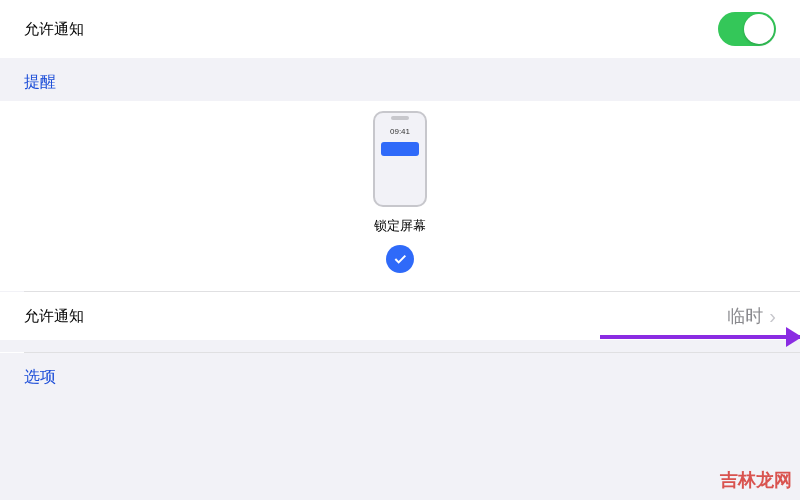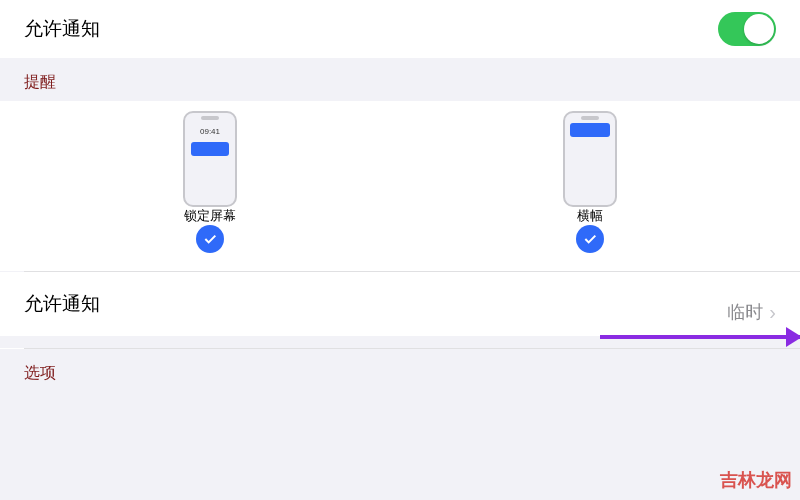--- a/index.html
+++ b/index.html
@@ -15,27 +15,27 @@
     .section-white {
       background: #fff;
     }
     .row {
       display: flex;
       align-items: center;
       justify-content: space-between;
       padding: 12px 24px;
     }
     .row-label {
-      font-size: 19px;
+      font-size: 15px;
       color: #000;
     }
     .section-header {
       padding: 14px 24px 8px 24px;
       font-size: 16px;
-      color: #7f1d1d;
+      color: #1d4ed8;
     }
     .toggle {
       position: relative;
       width: 58px;
       height: 34px;
       border-radius: 17px;
       background: #e9e9eb;
       flex-shrink: 0;
     }
     .toggle.on { background: #34c759; }
@@ -53,20 +53,21 @@
     .alert-options {
       display: flex;
       justify-content: space-around;
       padding: 10px 20px 18px 20px;
       background: #fff;
     }
     .alert-option {
       display: flex;
       flex-direction: column;
       align-items: center;
+      gap: 10px;
     }
     .phone-mock {
       width: 54px;
       height: 96px;
       border: 2px solid #c7c7cc;
       border-radius: 10px;
       background: #f2f2f7;
       position: relative;
       overflow: hidden;
     }
@@ -105,21 +106,20 @@
       align-items: center;
       justify-content: center;
     }
     .check-circle svg { width: 16px; height: 16px; }
     .row-value {
       color: #8a8a8e;
       font-size: 18px;
       display: flex;
       align-items: center;
       gap: 6px;
-      margin-top: 16px;
     }
     .chevron {
       color: #c7c7cc;
       font-size: 20px;
       line-height: 1;
     }
     .divider {
       height: 1px;
       background: #e0e0e2;
       margin-left: 24px;
@@ -175,32 +175,20 @@
     </div>
     <span class="option-label">锁定屏幕</span>
     <div class="check-circle">
       <svg viewBox="0 0 24 24" fill="none" stroke="#fff" stroke-width="3">
           <path d="M5 12l5 5L20 7"></path>
         </svg>
     </div>
   </div>
 
 
-  <div class="alert-option">
-    <div class="phone-mock">
-      <div class="notch"></div>
-      <div class="blue-bar" style="width:40px;height:14px;margin-top:10px;"></div>
-    </div>
-    <span class="option-label">横幅</span>
-    <div class="check-circle">
-      <svg viewBox="0 0 24 24" fill="none" stroke="#fff" stroke-width="3">
-          <path d="M5 12l5 5L20 7"></path>
-        </svg>
-    </div>
-  </div>
 </div>
 
 <div class="divider"></div>
 
 <div class="section-white">
   <div class="row">
     <span class="row-label">允许通知</span>
     <span class="row-value">
       <span>临时</span>
       <span class="chevron">›</span>

